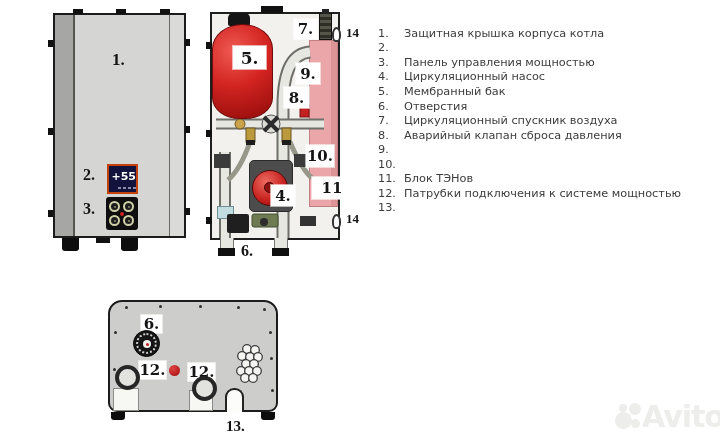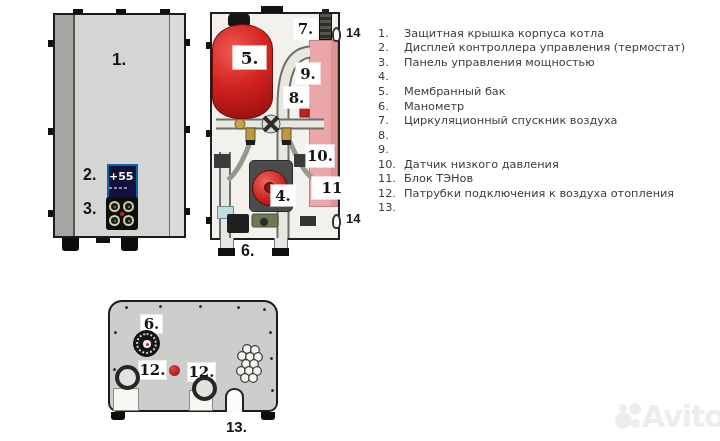--- a/index.html
+++ b/index.html
@@ -1,31 +1,31 @@
 <!DOCTYPE html>
 <html><head>
 <meta charset="utf-8">
 <style>
   html,body{margin:0;padding:0;background:#ffffff;}
   .stage{position:relative;width:720px;height:441px;background:#ffffff;overflow:hidden;
          font-family:"DejaVu Sans",sans-serif;}
   .abs{position:absolute;}
   
-  .co{position:absolute;font-family:Liberation Sans, sans-serif;font-weight:bold;
+  .co{position:absolute;font-family:Liberation Serif, serif;font-weight:bold;
       color:#141414;font-size:16px;line-height:1;}
   .cobox{position:absolute;background:#ffffff;display:flex;align-items:center;justify-content:center;
          font-family:"DejaVu Serif","Liberation Serif",serif;font-weight:bold;color:#141414;
          font-size:15px;box-shadow:0 0 0 1px rgba(255,255,255,.6);}
   
   .front{left:53px;top:13px;width:133px;height:225px;border:2px solid #1b1b1b;background:#d5d5d3;box-sizing:border-box;}
   .front-strip{left:0;top:0;bottom:0;width:18px;background:#a6a6a4;border-right:2px solid #55554f;}
   .front-right{left:114px;top:0;bottom:0;right:0;background:#dadad8;border-left:1px solid #6a6a68;}
   .nub{position:absolute;background:#111;}
-  .display{left:52px;top:149px;width:31px;height:46px;background:#12123c;border:2px solid #0369a1;
-           box-sizing:border-box;display:flex;flex-direction:column;align-items:flex-start;}
+  .display{left:52px;top:149px;width:31px;height:30px;background:#12123c;border:2px solid #c2410c;
+           box-sizing:border-box;display:flex;flex-direction:column;align-items:flex-end;}
   .display-val{color:#ffffff;font-weight:bold;font-size:11px;line-height:1;margin-top:5px;letter-spacing:0;}
   .display-dashes{display:flex;gap:2px;margin-top:5px;}
   .display-dashes i{display:block;width:3px;height:2px;background:#8a8aa8;}
   .knobpanel{left:51px;top:182px;width:32px;height:33px;background:#0e0e0e;border-radius:3px;}
   .knob{position:absolute;width:11px;height:11px;border-radius:50%;background:#1c1c1c;
         border:2px solid #cfcfa8;box-sizing:border-box;}
   .knob::after{content:"";position:absolute;left:3px;top:3px;width:2px;height:2px;background:#8a8a6a;border-radius:50%;}
   .reddot-sm{position:absolute;left:14px;top:15px;width:4px;height:4px;border-radius:50%;background:#cc2222;}
   .foot{position:absolute;background:#0d0d0d;border-radius:0 0 3px 3px;}
   
@@ -230,58 +230,58 @@
   <div class="foot" style="left:261px;top:412px;width:14px;height:8px;"></div>
   <div class="co" style="left:226px;top:419px;font-size:15px;">13.</div>
 
   <div class="abs legend">
     <div class="leg-row">
         <span class="leg-num">1.</span>
         <span class="leg-text">Защитная крышка корпуса котла</span>
       </div>
     <div class="leg-row">
         <span class="leg-num">2.</span>
-        <span class="leg-text">Дисплей контроллера управления (термостат)</span>
       </div>
     <div class="leg-row">
         <span class="leg-num">3.</span>
         <span class="leg-text">Панель управления мощностью</span>
       </div>
     <div class="leg-row">
         <span class="leg-num">4.</span>
+        <span class="leg-text">Циркуляционный насос</span>
       </div>
     <div class="leg-row">
         <span class="leg-num">5.</span>
         <span class="leg-text">Мембранный бак</span>
       </div>
     <div class="leg-row">
         <span class="leg-num">6.</span>
-        <span class="leg-text">Манометр</span>
+        <span class="leg-text">Отверстия</span>
       </div>
     <div class="leg-row">
         <span class="leg-num">7.</span>
         <span class="leg-text">Циркуляционный спускник воздуха</span>
       </div>
     <div class="leg-row">
         <span class="leg-num">8.</span>
+        <span class="leg-text">Аварийный клапан сброса давления</span>
       </div>
     <div class="leg-row">
         <span class="leg-num">9.</span>
       </div>
     <div class="leg-row">
         <span class="leg-num">10.</span>
-        <span class="leg-text">Датчик низкого давления</span>
       </div>
     <div class="leg-row">
         <span class="leg-num">11.</span>
         <span class="leg-text">Блок ТЭНов</span>
       </div>
     <div class="leg-row">
         <span class="leg-num">12.</span>
-        <span class="leg-text">Патрубки подключения к воздуха отопления</span>
+        <span class="leg-text">Патрубки подключения к системе мощностью</span>
       </div>
     <div class="leg-row">
         <span class="leg-num">13.</span>
       </div>
   </div>
 
   <div class="abs" style="left:610px;top:396px;width:110px;height:42px;">
     <div class="wm-circle" style="left:5px;top:16px;width:17px;height:17px;"></div>
     <div class="wm-circle" style="left:9px;top:8px;width:8px;height:8px;"></div>
     <div class="wm-circle" style="left:19px;top:7px;width:12px;height:12px;"></div>

